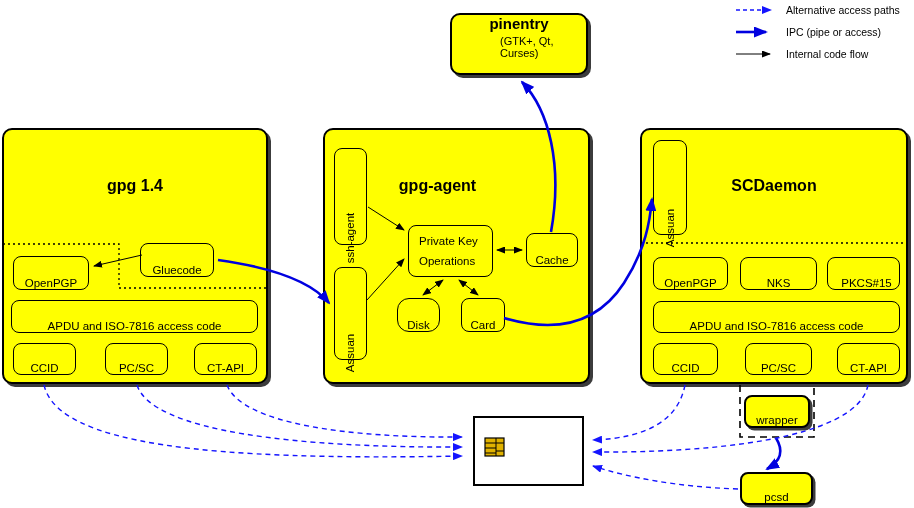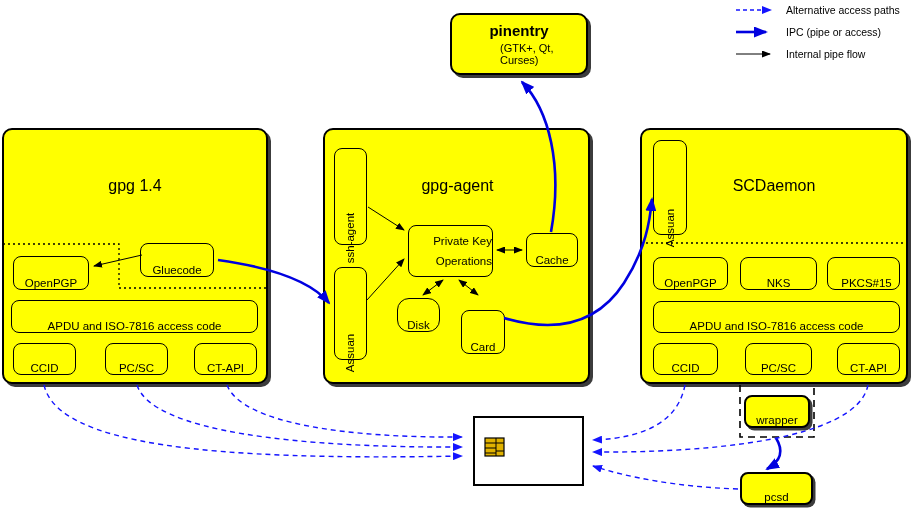--- a/index.html
+++ b/index.html
@@ -11,30 +11,30 @@
     position:absolute;background:#ffff00;border:2px solid #000;
     border-radius:10px;box-shadow:3px 3px 0 #3c3c3c;box-sizing:border-box;
   }
   .node{
     position:absolute;background:#ffff00;border:1.5px solid #000;
     border-radius:8px;box-sizing:border-box;display:flex;
     align-items:flex-end;justify-content:center;font-size:11.5px;white-space:nowrap;
   }
   .vnode span{transform:rotate(-90deg);white-space:nowrap;display:block;}
   .bigtitle{
-    position:absolute;font-weight:normal;font-size:16px;text-align:center;
+    position:absolute;font-weight:bold;font-size:16px;text-align:center;
   }
   .shadowed{box-shadow:2.5px 2.5px 0 #3c3c3c;}
-  .pkotext{flex-direction:column;align-items:flex-end;justify-content:center;
+  .pkotext{flex-direction:column;align-items:flex-start;justify-content:center;
     padding-left:10px;line-height:20px;}
   #pinentry-box{
     position:absolute;left:450px;top:13px;width:138px;height:62px;
     background:#ffff00;border:2px solid #000;border-radius:10px;
     box-shadow:3px 3px 0 #3c3c3c;box-sizing:border-box;
-    display:flex;flex-direction:column;align-items:center;justify-content:center;gap:3px;
+    display:flex;flex-direction:column;align-items:center;gap:3px;
   }
   #pinentry-box .t1{font-weight:bold;font-size:15px;}
   #pinentry-box .t2{font-size:11px;margin-left:48px;}
   #smartcard{
     position:absolute;left:473px;top:416px;width:111px;height:70px;
     background:#ffffff;border:2px solid #000;box-sizing:border-box;
   }
   .legend-label{
     position:absolute;left:786px;font-size:10.5px;height:13px;line-height:13px;white-space:nowrap;
   }
@@ -45,21 +45,21 @@
 </head>
 <body>
 
 <div id="canvas">
 
   <div class="bigbox" style="left:2px;top:128px;width:266px;height:256px;"></div>
   <div class="bigbox" style="left:323px;top:128px;width:267px;height:256px;"></div>
   <div class="bigbox" style="left:640px;top:128px;width:268px;height:256px;"></div>
 
   <div class="bigtitle" style="left:2px;top:177px;width:266px;">gpg 1.4</div>
-  <div class="bigtitle" style="left:324px;top:177px;width:267px;">gpg-agent</div>
+  <div class="bigtitle" style="left:304px;top:177px;width:267px;">gpg-agent</div>
   <div class="bigtitle" style="left:640px;top:177px;width:268px;">SCDaemon</div>
 
   <div id="pinentry-box">
     <div class="t1">pinentry</div>
     <div class="t2">(GTK+, Qt, Curses)</div>
   </div>
 
   <div class="node" style="left:13px;top:256px;width:76px;height:34px;">
       <span>OpenPGP</span>
     </div>
@@ -88,21 +88,21 @@
   <div class="node pkotext" style="left:408px;top:225px;width:85px;height:52px;">
     <span>Private Key</span>
     <span>Operations</span>
   </div>
   <div class="node" style="left:526px;top:233px;width:52px;height:34px;">
       <span>Cache</span>
     </div>
   <div class="node" style="left:397px;top:298px;width:43px;height:34px;border-radius:12px;">
       <span>Disk</span>
     </div>
-  <div class="node" style="left:461px;top:310px;width:44px;height:44px;">
+  <div class="node" style="left:461px;top:298px;width:44px;height:34px;">
       <span>Card</span>
     </div>
 
   <div class="node vnode" style="left:653px;top:140px;width:34px;height:95px;">
       <span>Assuan</span>
     </div>
   <div class="node" style="left:653px;top:257px;width:75px;height:33px;">
       <span>OpenPGP</span>
     </div>
   <div class="node" style="left:740px;top:257px;width:77px;height:33px;">
@@ -127,21 +127,21 @@
   <div class="node shadowed" style="left:744px;top:395px;width:66px;height:33px;border-width:2px;">
       <span>wrapper</span>
     </div>
   <div class="node shadowed" style="left:740px;top:472px;width:73px;height:33px;border-width:2px;">
       <span>pcsd</span>
     </div>
   <div id="smartcard"></div>
 
   <div class="legend-label" style="top:4px;">Alternative access paths</div>
   <div class="legend-label" style="top:26px;">IPC (pipe or access)</div>
-  <div class="legend-label" style="top:48px;">Internal pipe flow</div>
+  <div class="legend-label" style="top:48px;">Internal code flow</div>
 
   <svg id="connector-layer" viewBox="0 0 914 508">
     <defs>
       <marker id="ab" markerUnits="userSpaceOnUse" markerWidth="9" markerHeight="7" refX="8" refY="3.5" orient="auto-start-reverse">
         <path d="M0,0L9,3.5L0,7z" fill="#000"></path>
         </marker>
       <marker id="abl" markerUnits="userSpaceOnUse" markerWidth="14" markerHeight="11" refX="12" refY="5.5" orient="auto">
         <path d="M0,0L14,5.5L0,11z" fill="#0000e0"></path>
         </marker>
       <marker id="abs" markerUnits="userSpaceOnUse" markerWidth="10" markerHeight="8" refX="9" refY="4" orient="auto">

